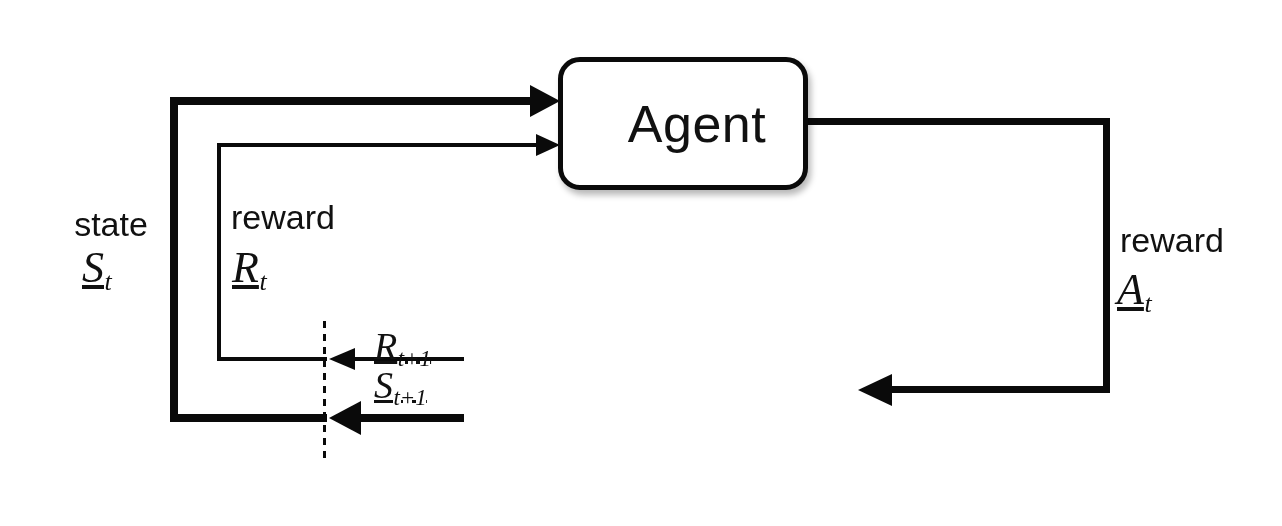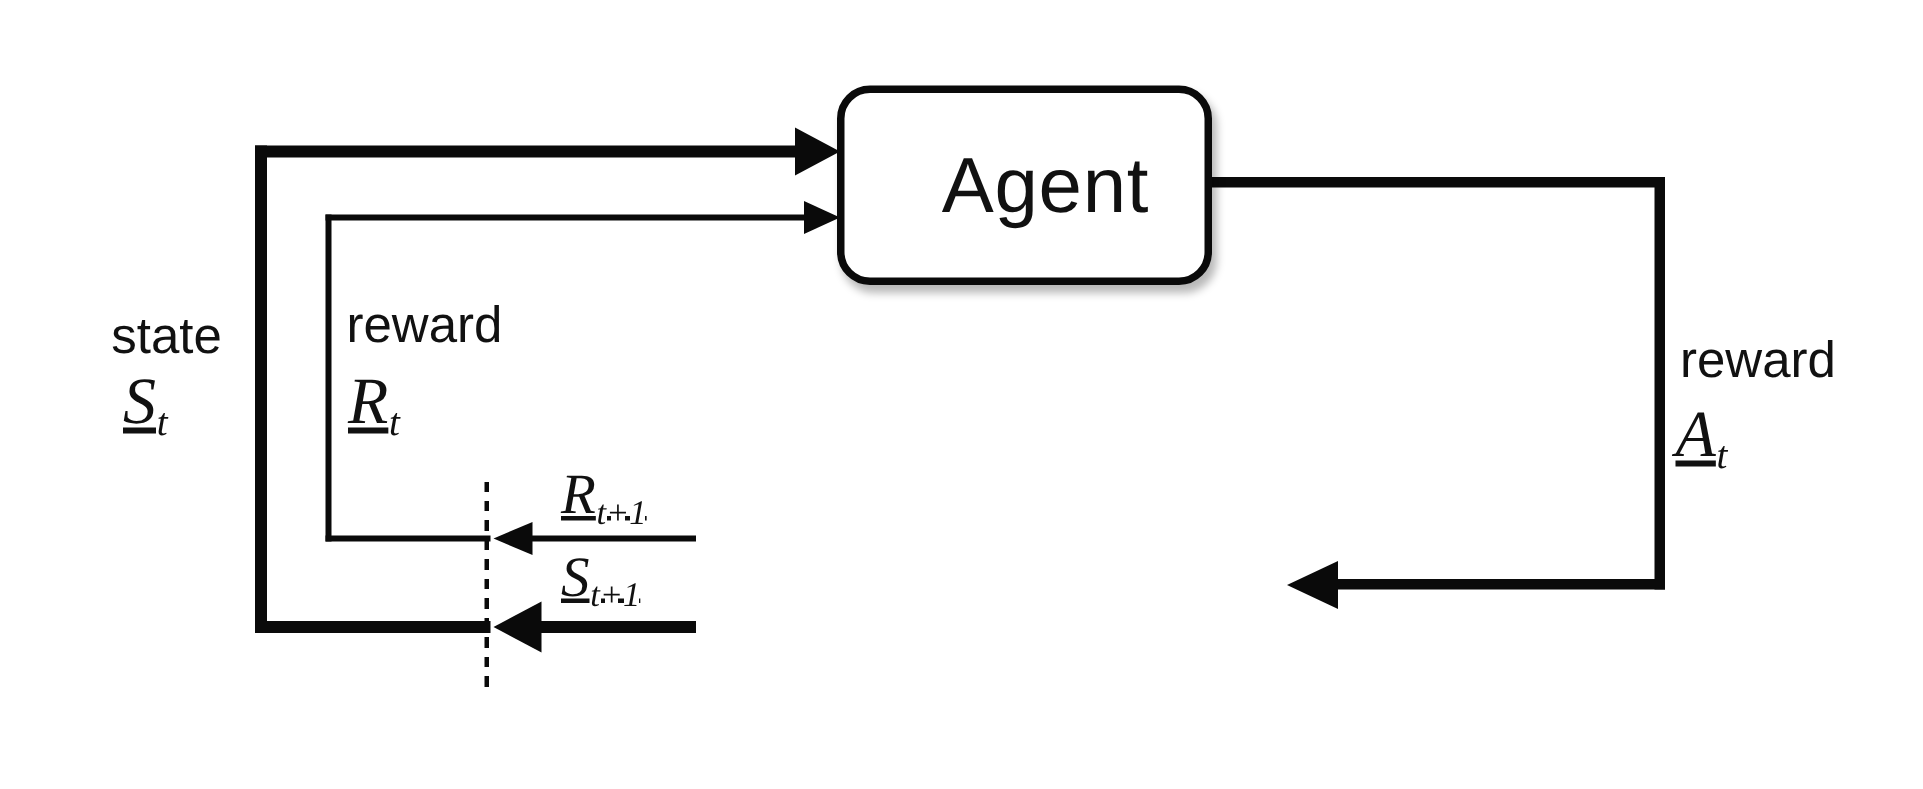--- a/index.html
+++ b/index.html
@@ -81,21 +81,21 @@
   }
   .math.small{font-size:38px;}
   .math.small sub{font-size:23px;}
 
   #state-word{left:61px;top:207px;width:100px;text-align:center;}
   #state-math{left:82px;top:246px;}
   #reward-word{left:231px;top:200px;}
   #reward-math{left:232px;top:246px;}
   #action-word{left:1120px;top:223px;}
   #action-math{left:1117px;top:268px;}
-  #next-reward-math{left:374px;top:311px;}
+  #next-reward-math{left:374px;top:327px;}
   #next-state-math{left:374px;top:366px;}
 </style>
 </head>
 <body>
 
 <div class="stage">
 
   <div id="time-boundary"></div>
 
   <div class="line" id="state-top-h"></div>

